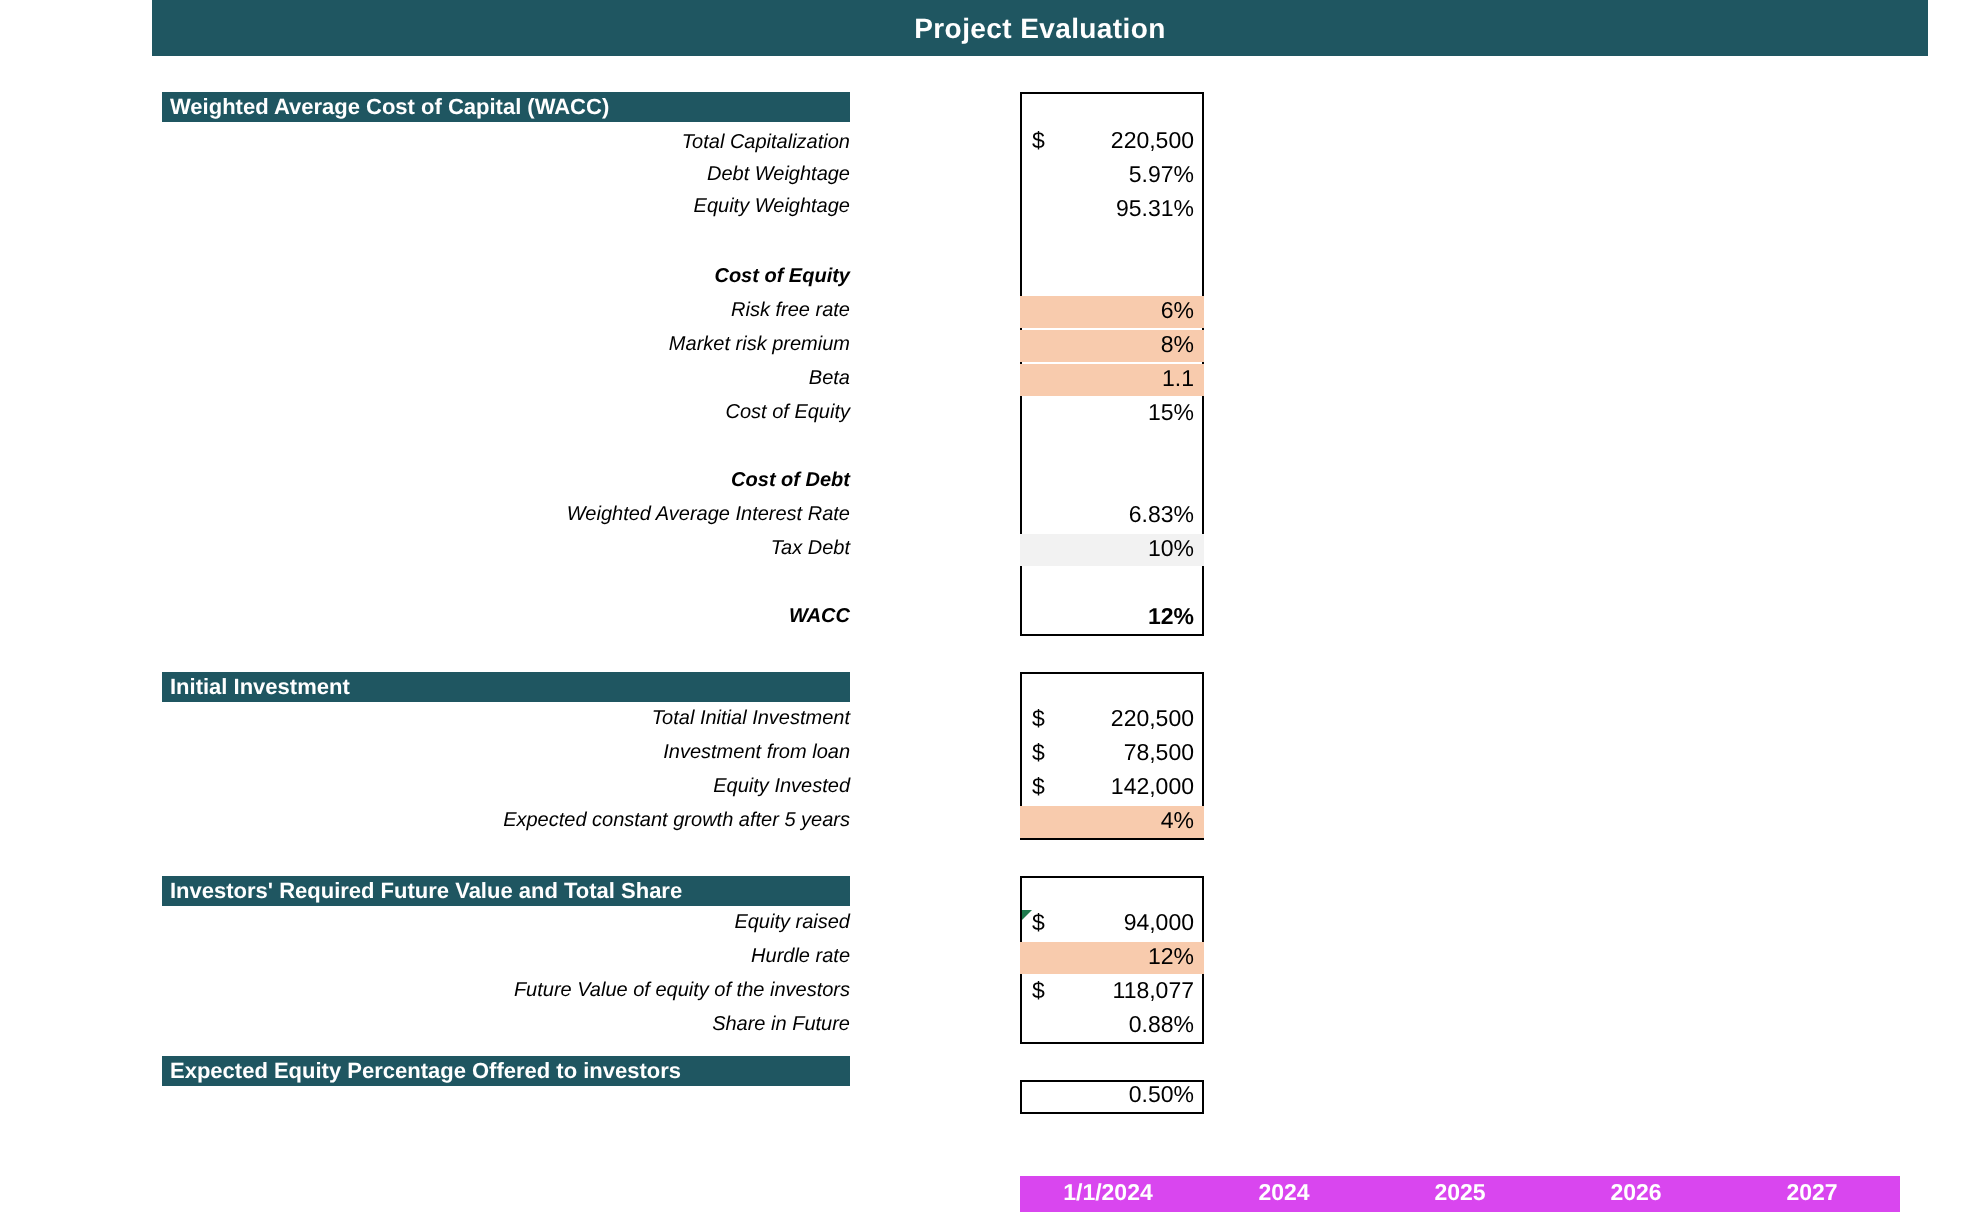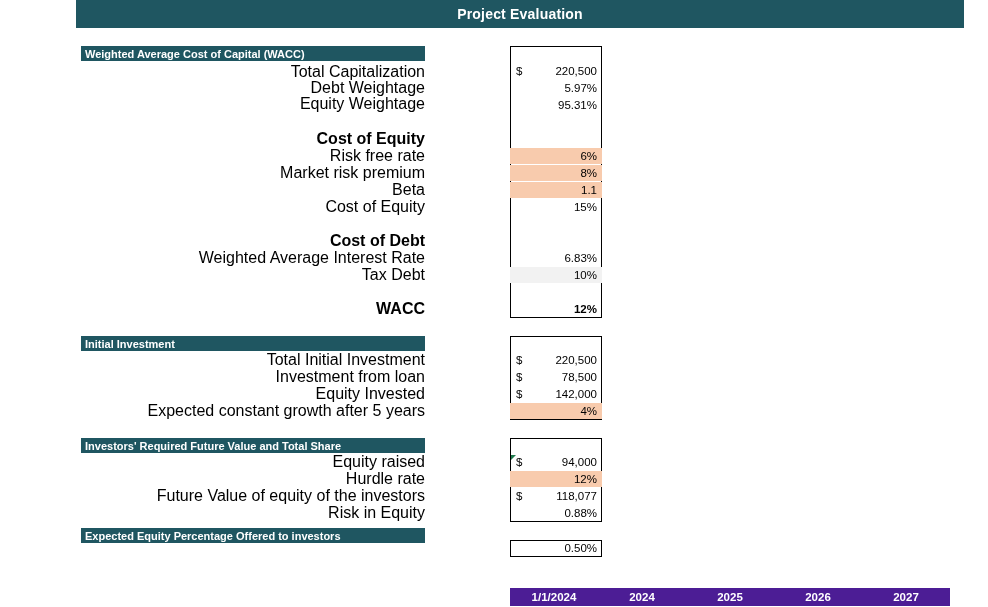--- a/index.html
+++ b/index.html
@@ -45,24 +45,25 @@
     display: flex;
     align-items: center;
     padding-left: 4px;
     box-sizing: border-box;
   }
 
   .label {
     position: absolute;
     right: 563px;
     text-align: right;
-    font-size: 16px;
+    font-size: 10px;
     line-height: 16px;
     height: 16px;
     white-space: nowrap;
+    font-style: italic;
   }
   .label.bold { font-weight: bold; }
 
   .valbox {
     position: absolute;
     left: 510px;
     width: 92px;
     box-sizing: border-box;
     border-left: 1px solid #000;
     border-right: 1px solid #000;
@@ -99,21 +100,21 @@
     height: 0;
     border-top: 5px solid #1f7a4d;
     border-right: 5px solid transparent;
   }
 
   .year-bar {
     position: absolute;
     left: 510px;
     top: 588px;
     height: 18px;
-    background: #4c1d95;
+    background: #d946ef;
     color: #ffffff;
     font-weight: bold;
     font-size: 11.5px;
     display: flex;
   }
   .year-cell {
     width: 88px;
     text-align: center;
     line-height: 18px;
   }
@@ -171,21 +172,21 @@
 <div class="vrow" style="top:386px">
   <span class="cur">$</span><span>142,000</span>
 </div>
 <div class="vrow fill-orange" style="top:403px">4%</div>
 
 <div class="section-header" style="top:438px">Investors' Required Future Value and Total Share</div>
 
 <div class="label" style="top:454px">Equity raised</div>
 <div class="label" style="top:471px">Hurdle rate</div>
 <div class="label" style="top:488px">Future Value of equity of the investors</div>
-<div class="label" style="top:505px">Risk in Equity</div>
+<div class="label" style="top:505px">Share in Future</div>
 
 <div class="valbox top bottom" style="top:438px; height:84px"></div>
 
 <div class="vrow" style="top:454px">
   <span class="cur">$</span><span>94,000</span>
 </div>
 <div class="tri" style="top:455px"></div>
 <div class="vrow fill-orange" style="top:471px">12%</div>
 <div class="vrow" style="top:488px">
   <span class="cur">$</span><span>118,077</span>

